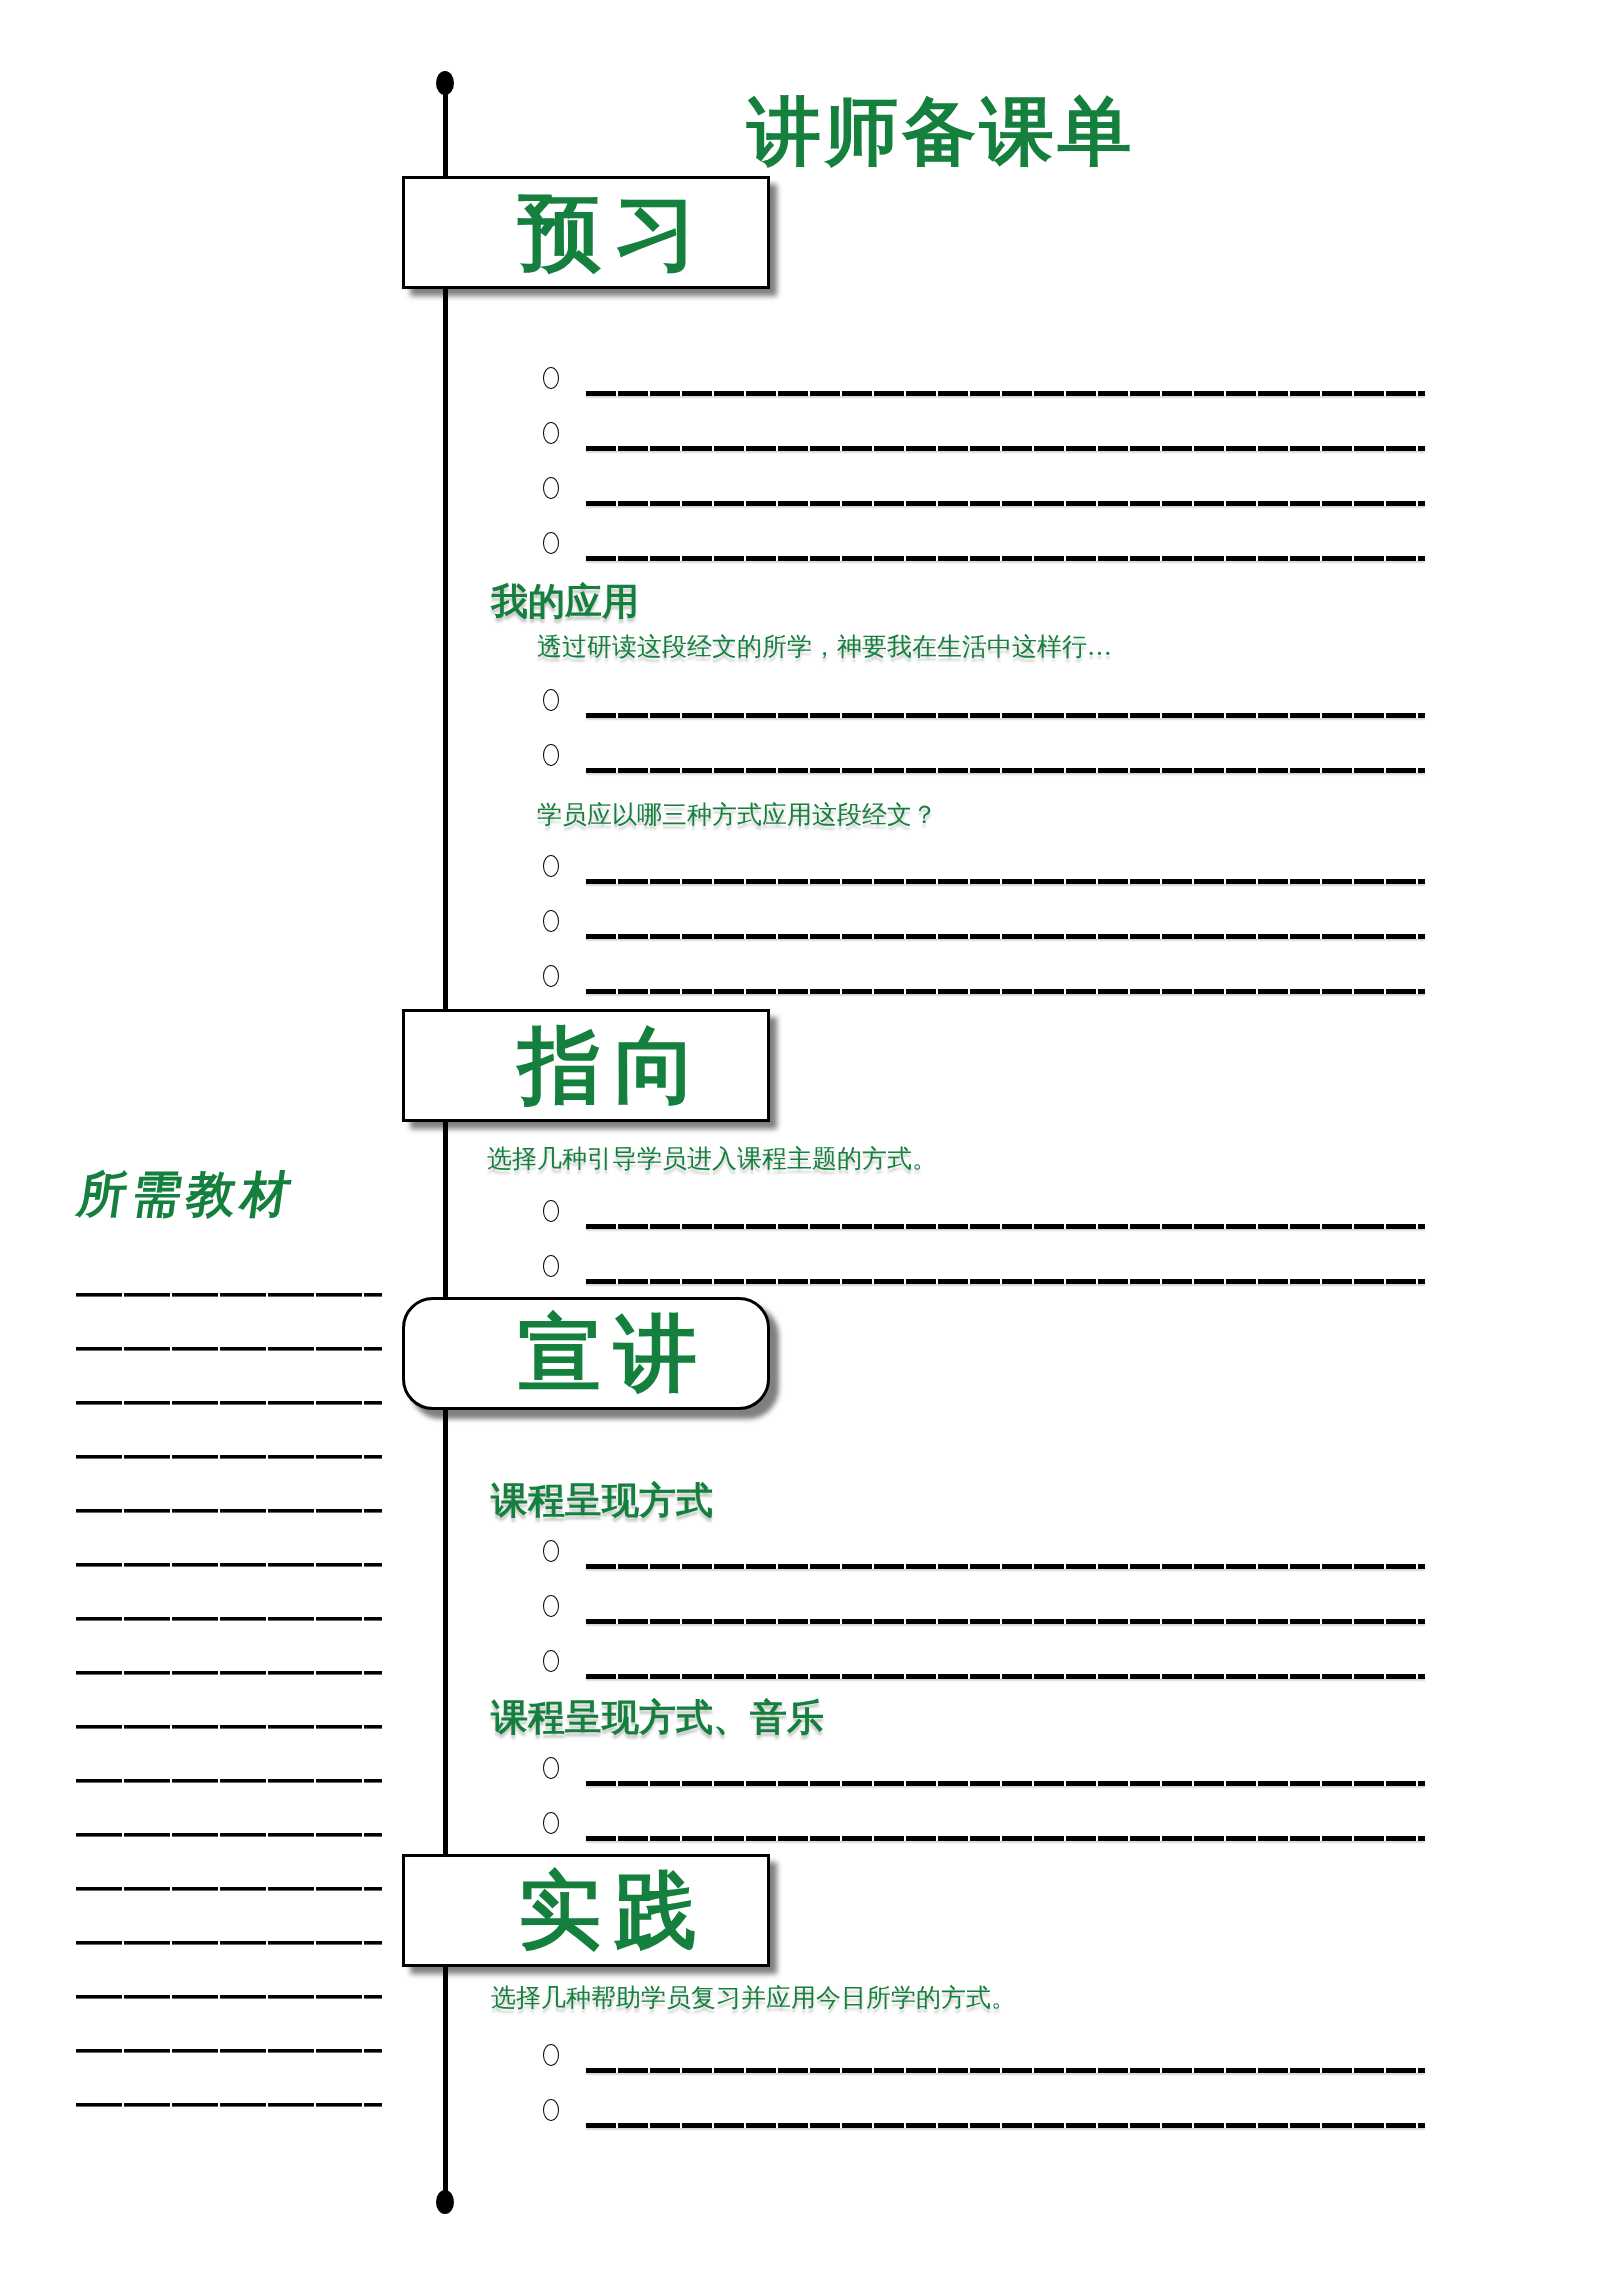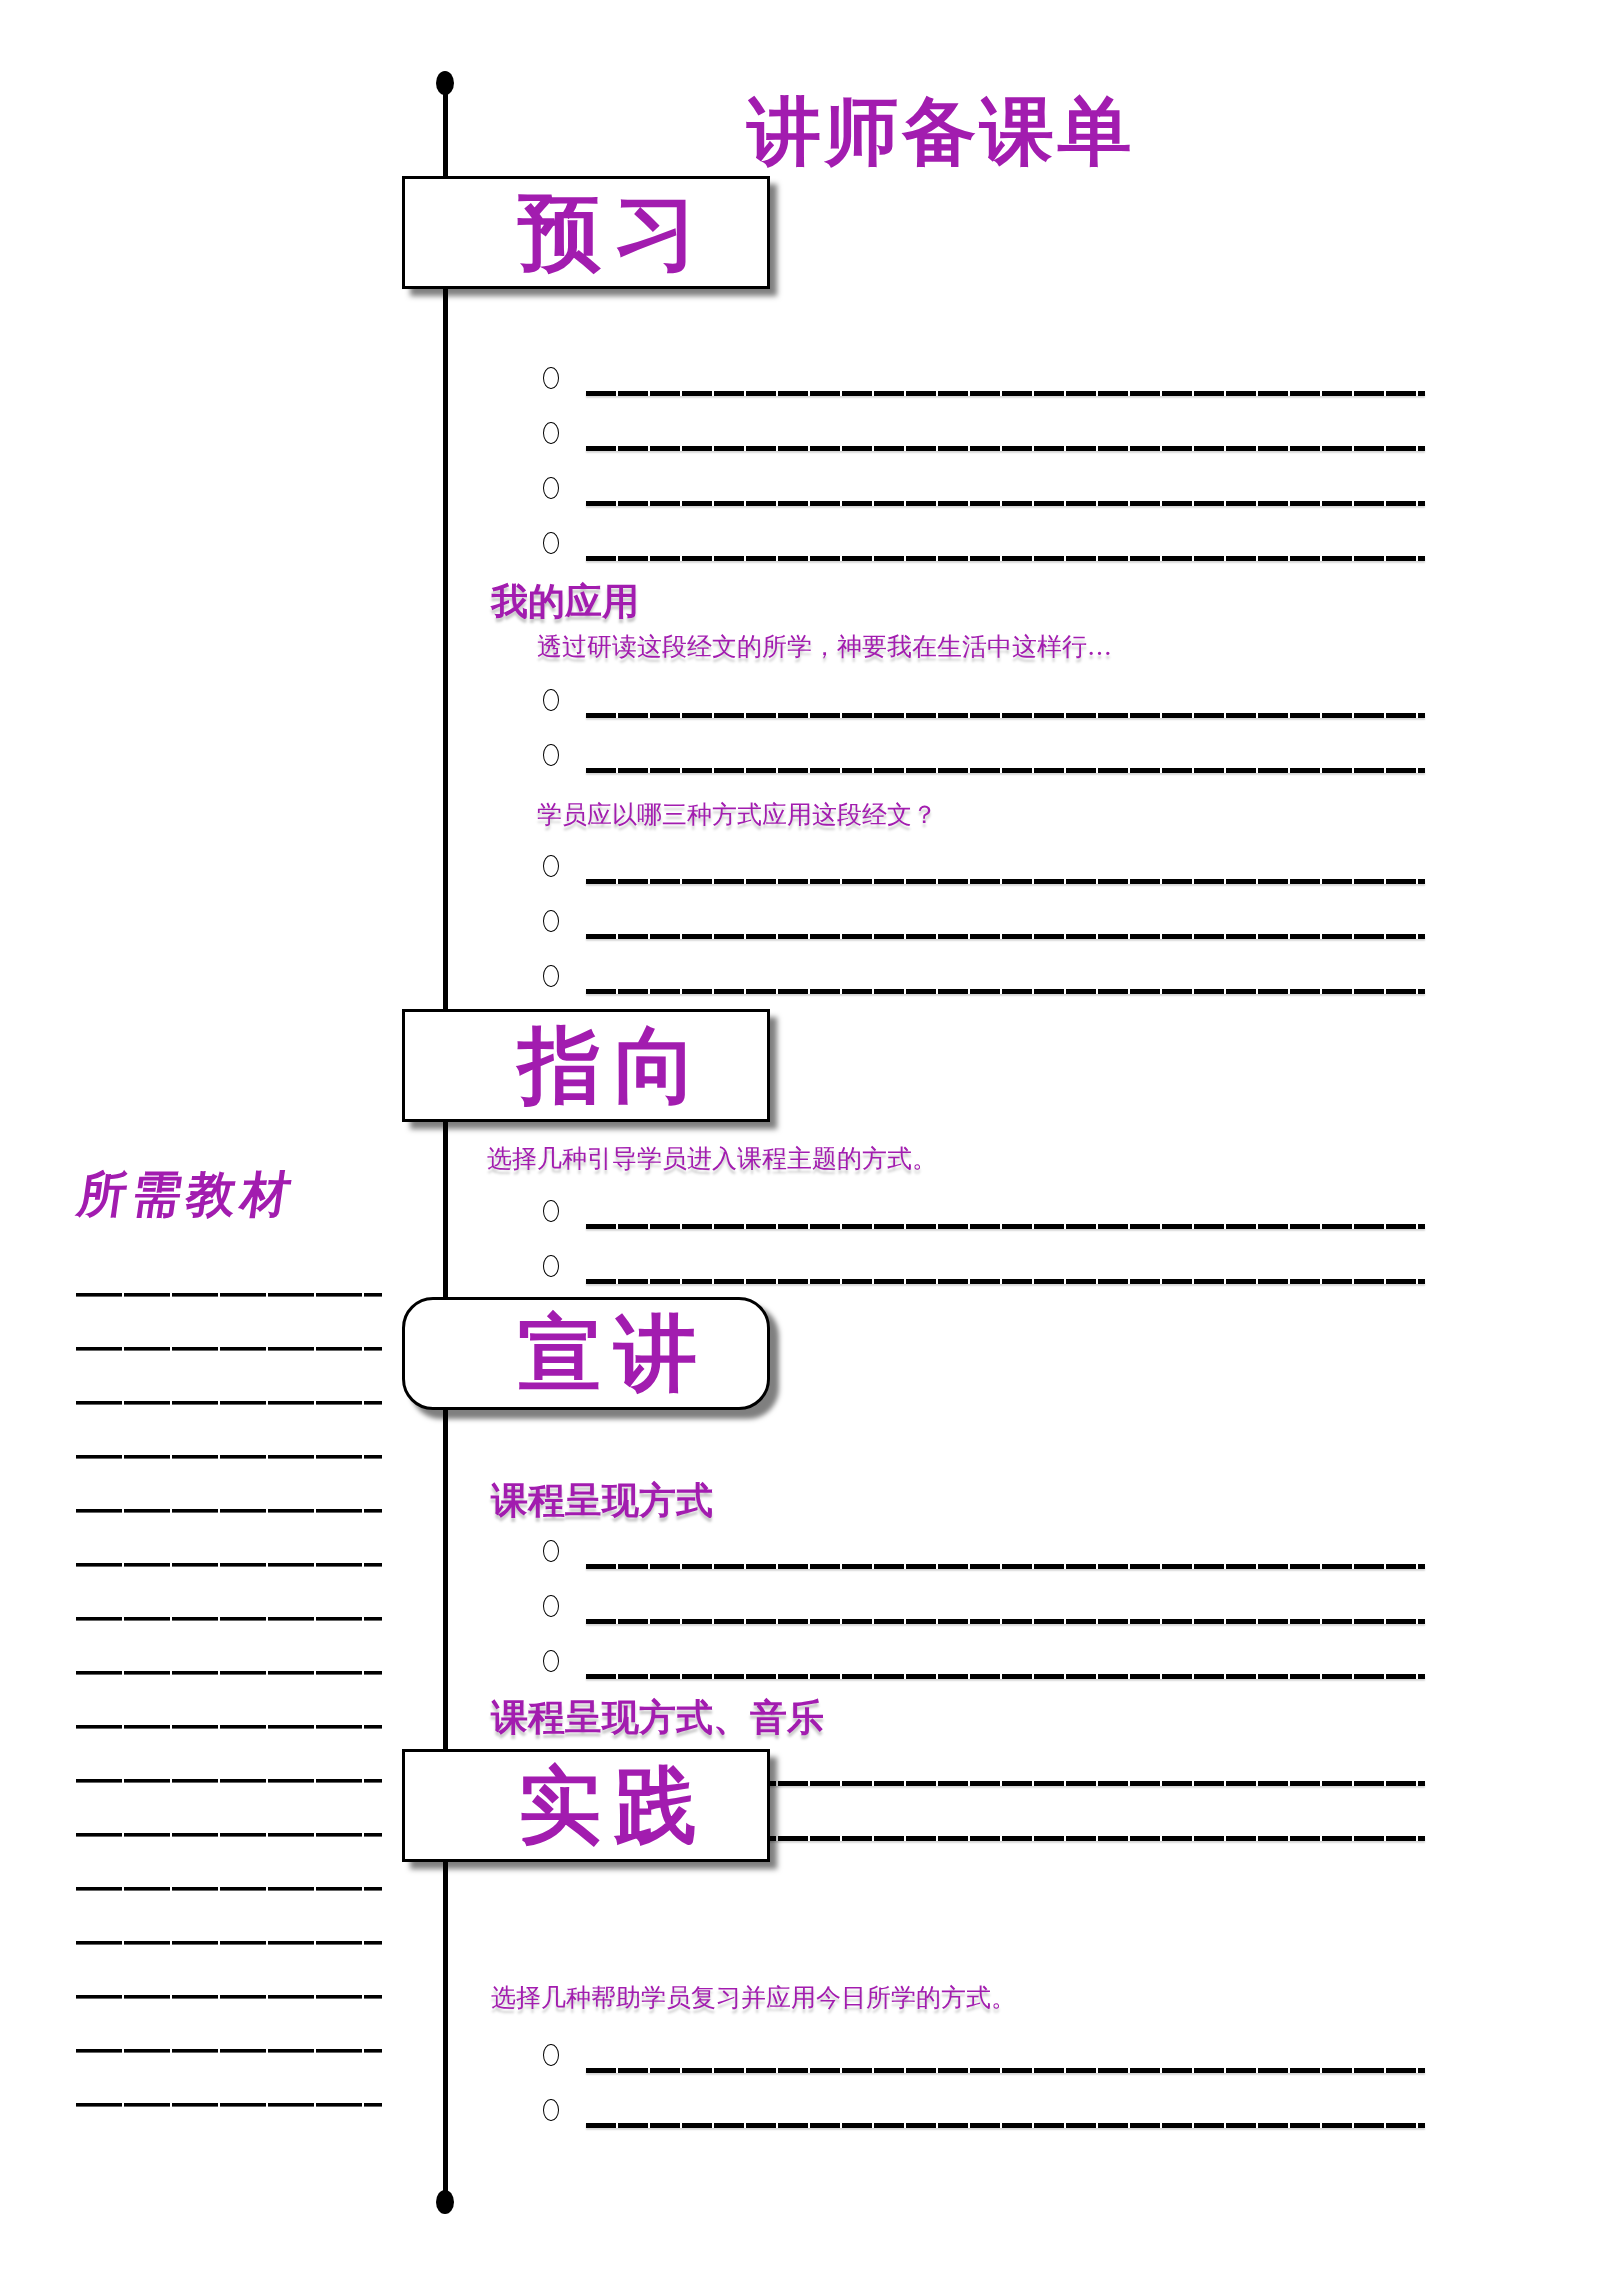--- a/index.html
+++ b/index.html
@@ -1,18 +1,18 @@
 <!DOCTYPE html>
 <html style="font-size:14.5px"><head>
 <meta charset="utf-8">
 <style>
   html,body{margin:0;padding:0;background:#e8e8e8;}
   .page{
     position:relative;width:1615px;height:2286px;background:#ffffff;
-    font-family:"DejaVu Serif","Liberation Serif",serif;color:#a21caf;
+    font-family:"DejaVu Serif","Liberation Serif",serif;color:#15803d;
     overflow:hidden;margin:0 auto;
   }
   .abs{position:absolute;}
   
   .timeline{left:443px;top:81px;width:4.5px;height:2122px;background:#000;z-index:1;}
   .t-dot{width:18px;height:24.4px;background:#000;border-radius:50%;z-index:1;}
   .t-dot.top{left:436px;top:71px;}
   .t-dot.bottom{left:436px;top:2190px;}
   
   .title{
@@ -26,21 +26,21 @@
     box-shadow:8.1px 8.1px 5.4px rgba(0,0,0,0.5);z-index:3;
     display:flex;align-items:center;justify-content:center;padding-left:47px;
   }
   .box-label{
     font-size:83px;font-weight:bold;letter-spacing:12.7px;padding-left:9px;
     line-height:1;white-space:nowrap;
   }
   .box.preview{top:176px;}
   .box.point{top:1009px;}
   .box.proclaim{top:1297px;border-radius:31px;}
-  .box.practice{top:1749px;}
+  .box.practice{top:1854px;}
   
   .h-bold{
     font-weight:bold;font-size:37px;white-space:nowrap;z-index:2;
     text-shadow:0 3.6px 2.7px rgba(0,0,0,0.22);
   }
   .h-reg{
     font-size:25px;white-space:nowrap;z-index:2;
     text-shadow:0 3.6px 2.7px rgba(0,0,0,0.22);
   }
   

